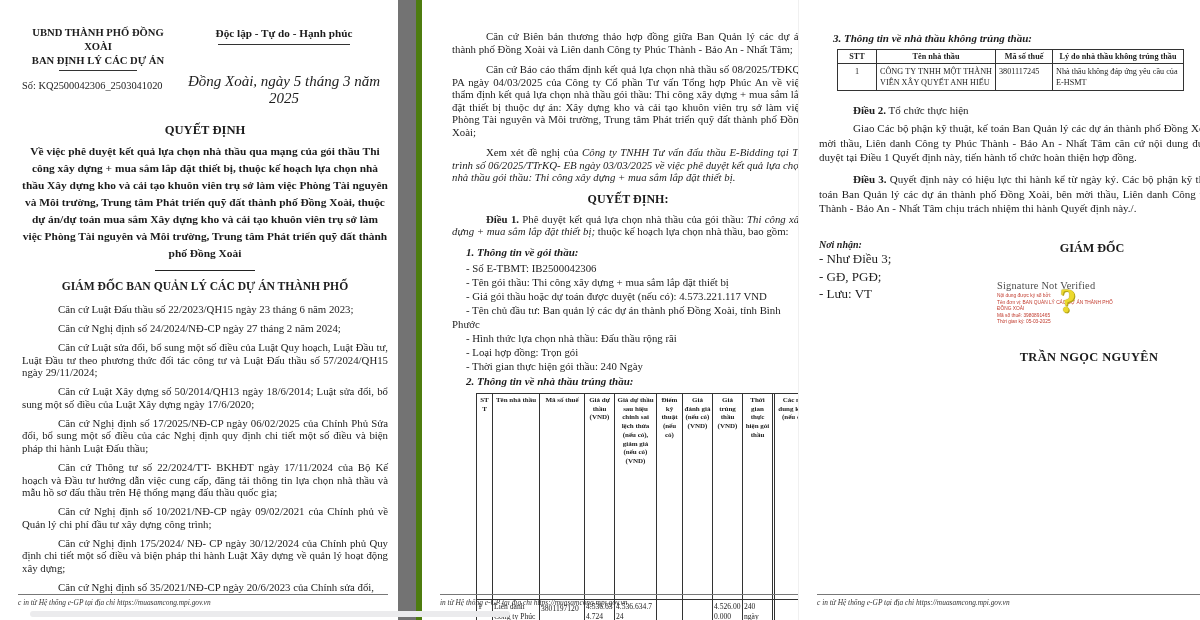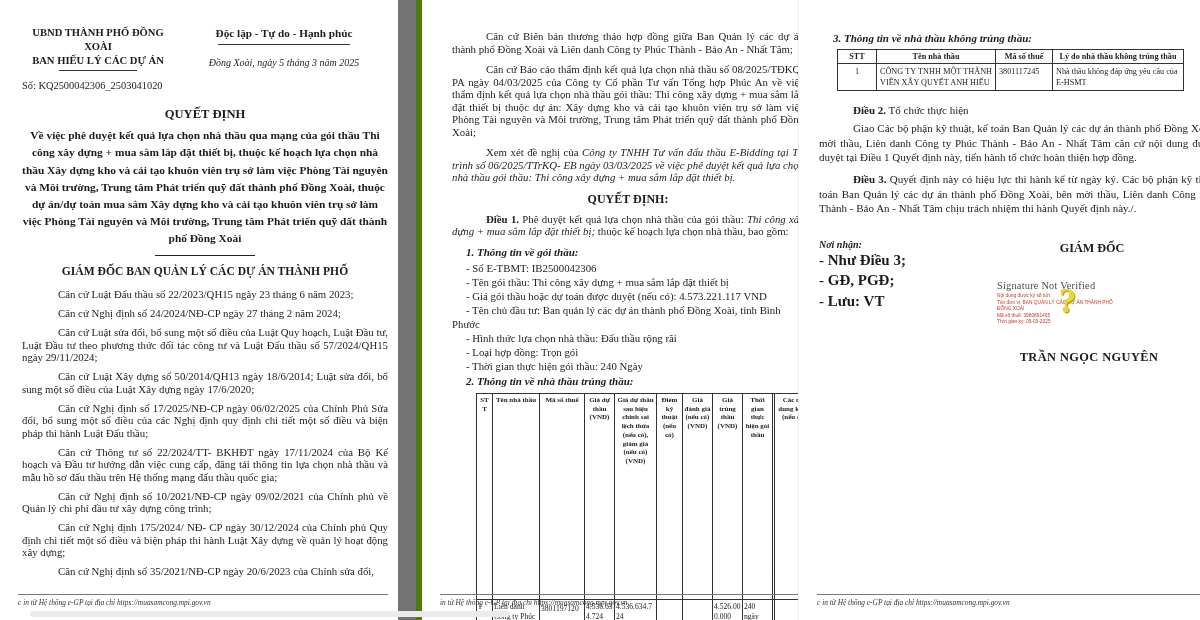--- a/index.html
+++ b/index.html
@@ -13,21 +13,21 @@
 
   
   .hdr{display:flex;}
   .hdr-left{width:152px;text-align:center;}
   .hdr-right{flex:1;text-align:center;padding-left:6px;}
   .hdr-b{font-weight:bold;font-size:10.6px;line-height:1.3;}
   .hdr-b2{font-weight:bold;font-size:11.2px;line-height:1.3;}
   .rule-sm{width:78px;border-top:1px solid #333;margin:3px auto 7px;}
   .rule-md{width:132px;border-top:1px solid #333;margin:3px auto 4px;}
   .doc-no{font-size:10.4px;text-align:left;margin-top:9px;}
-  .dateline{font-style:italic;font-size:10px;margin-top:12px;}
+  .dateline{font-style:italic;font-size:15px;margin-top:28px;}
 
   .doc-type{font-weight:bold;font-size:12.6px;text-align:center;margin-top:16px;}
   .subject{font-weight:bold;font-size:11.4px;line-height:1.5;text-align:center;margin-top:5px;}
   .subject-rule{width:100px;border-top:1px solid #222;margin:8px auto 9px;}
   .authority{font-weight:bold;font-size:11.6px;text-align:center;margin:4px 0 10px;}
   .cite{font-size:10.8px;line-height:1.16;text-align:justify;text-indent:36px;margin:0 0 6.5px 0;}
 
   
   .par{font-size:10.8px;line-height:1.16;text-align:justify;text-indent:34px;margin:0 0 8px 0;}
   .decision{font-weight:bold;font-size:12px;text-align:center;margin:4px 0 6px;}
@@ -50,21 +50,21 @@
   
   .ltab{margin:5px 0 0 18px;width:336px;}
   .ltab th,.ltab td{border:1px solid #333;vertical-align:top;padding:2px 3px;}
   .ltab th{font-size:8.2px;font-weight:bold;text-align:center;}
   .ltab td{font-size:8.2px;line-height:1.35;}
   .lc-stt{width:32px;} .lc-name{width:112px;} .lc-tax{width:50px;} .lc-why{width:124px;}
   .art{font-size:11px;line-height:1.3;text-align:justify;text-indent:34px;margin:0 0 4px 0;}
   .sign-zone{position:relative;height:250px;margin-top:10px;}
   .recipients{position:absolute;left:0;top:14px;}
   .recip-label{font-size:10px;font-weight:bold;font-style:italic;}
-  .recip-item{font-size:15px;line-height:1.35;font-weight:bold;}
+  .recip-item{font-size:13px;line-height:1.35;}
   .signer-title{position:absolute;left:188px;top:16px;width:170px;text-align:center;
                 font-weight:bold;font-size:12.2px;}
   .sigblock{position:absolute;left:178px;top:55px;width:190px;}
   .sig-status{font-size:10.4px;color:#4c4c4c;letter-spacing:.2px;}
   .sig-details{margin-top:2px;font-size:4.8px;line-height:1.35;color:#c0392b;
                font-family:"Liberation Sans","DejaVu Sans",sans-serif;}
   .sig-q{position:absolute;left:62px;top:2px;font-size:34px;font-weight:bold;color:#ecd92d;
          text-shadow:0 0 1px #8d7d13, 1px 1px 0 #b7a718;transform:rotate(3deg);}
   .signer-name{position:absolute;left:150px;top:125px;width:240px;text-align:center;
                font-weight:bold;font-size:12.4px;letter-spacing:.4px;}
@@ -78,21 +78,21 @@
 </style>
 </head>
 <body>
 
 <div id="canvas">
 
   <div class="page" id="p1">
     <div class="hdr">
       <div class="hdr-left">
         <div class="hdr-b">UBND THÀNH PHỐ ĐỒNG XOÀI</div>
-        <div class="hdr-b">BAN HIẾU LÝ CÁC DỰ ÁN</div>
+        <div class="hdr-b">BAN ĐỊNH LÝ CÁC DỰ ÁN</div>
         <div class="rule-sm"></div>
         <div class="doc-no">Số: KQ2500042306_2503041020</div>
       </div>
       <div class="hdr-right">
         <div class="hdr-b2">Độc lập - Tự do - Hạnh phúc</div>
         <div class="rule-md"></div>
         <div class="dateline">Đồng Xoài, ngày 5 tháng 3 năm 2025</div>
       </div>
     </div>
 

